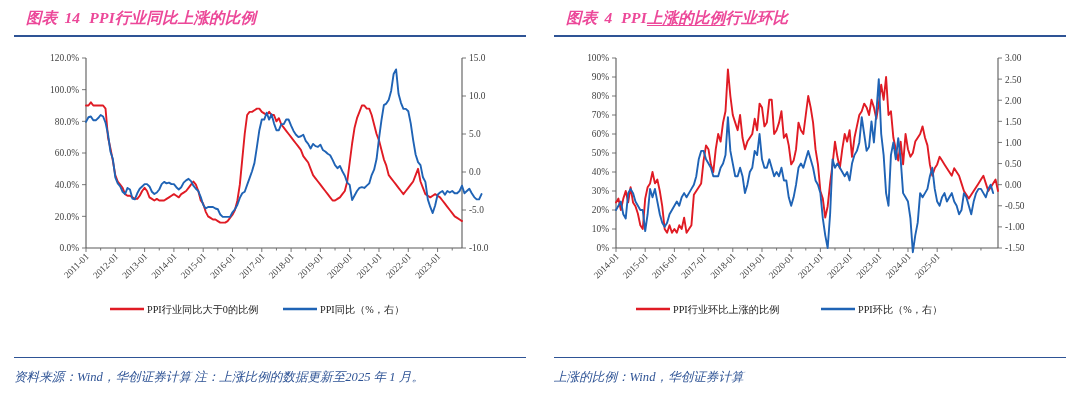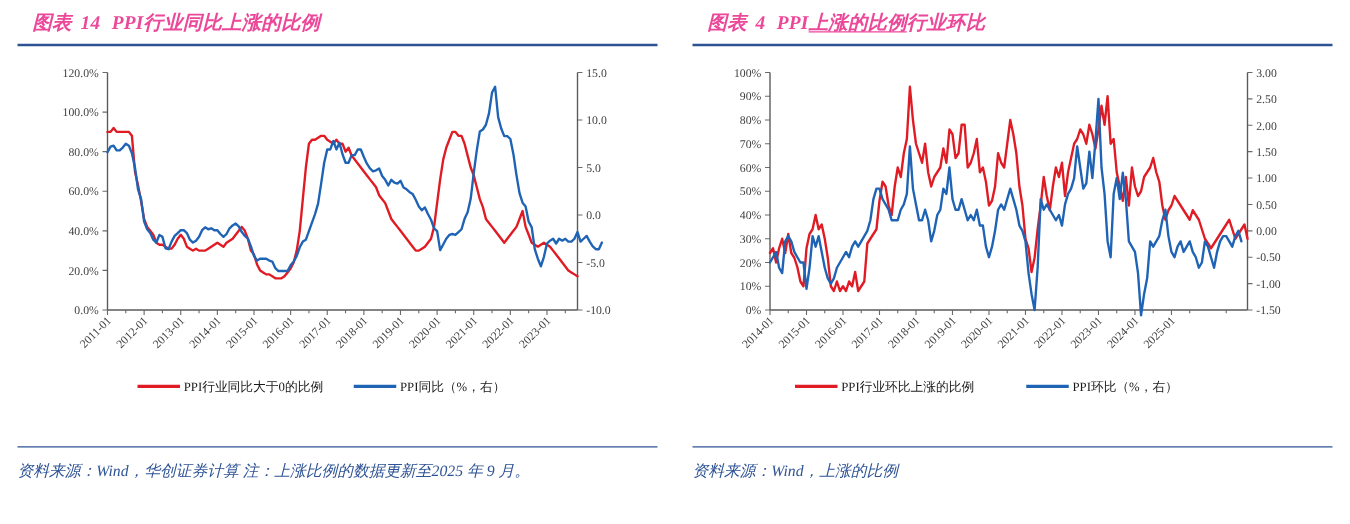--- a/index.html
+++ b/index.html
@@ -135,21 +135,21 @@
           <path d="M86.00 61.50 L88.44 61.50 L90.88 58.33 L93.32 61.50 L95.77 61.50 L98.21 61.50 L100.65 61.50 L103.09 61.50 L105.53 64.67 L107.97 93.17 L110.42 104.25 L112.86 116.92 L115.30 131.17 L117.74 137.50 L120.18 140.67 L122.62 143.83 L125.06 150.17 L127.51 151.75 L129.95 151.75 L132.39 153.33 L134.83 154.92 L137.27 154.92 L139.71 151.75 L142.16 147.00 L144.60 143.83 L147.04 147.00 L149.48 153.33 L151.92 154.92 L154.36 156.50 L156.81 154.92 L159.25 156.50 L161.69 156.50 L164.13 156.50 L166.57 154.92 L169.01 153.33 L171.45 151.75 L173.90 150.17 L176.34 151.75 L178.78 153.33 L181.22 150.17 L183.66 148.58 L186.10 147.00 L188.55 143.83 L190.99 140.67 L193.43 137.50 L195.87 140.67 L198.31 147.00 L200.75 156.50 L203.19 159.67 L205.64 167.58 L208.08 172.33 L210.52 173.92 L212.96 175.50 L215.40 175.50 L217.84 177.08 L220.29 178.67 L222.73 178.67 L225.17 178.67 L227.61 177.08 L230.05 173.92 L232.49 170.75 L234.94 166.00 L237.38 156.50 L239.82 140.67 L242.26 115.33 L244.70 90.00 L247.14 71.00 L249.58 67.83 L252.03 67.83 L254.47 66.25 L256.91 64.67 L259.35 64.67 L261.79 67.83 L264.23 69.42 L266.68 71.00 L269.12 67.83 L271.56 71.00 L274.00 71.00 L276.44 77.33 L278.88 74.17 L281.32 80.50 L283.77 83.67 L286.21 86.83 L288.65 90.00 L291.09 93.17 L293.53 96.33 L295.97 99.50 L298.42 102.67 L300.86 105.83 L303.30 112.17 L305.74 115.33 L308.18 118.50 L310.62 124.83 L313.06 131.17 L315.51 134.33 L317.95 137.50 L320.39 140.67 L322.83 143.83 L325.27 147.00 L327.71 150.17 L330.16 153.33 L332.60 156.50 L335.04 156.50 L337.48 154.92 L339.92 153.33 L342.36 150.17 L344.81 147.00 L347.25 137.50 L349.69 118.50 L352.13 99.50 L354.57 83.67 L357.01 74.17 L359.45 67.83 L361.90 61.50 L364.34 61.50 L366.78 64.67 L369.22 64.67 L371.66 71.00 L374.10 80.50 L376.55 90.00 L378.99 96.33 L381.43 105.83 L383.87 115.33 L386.31 121.67 L388.75 131.17 L391.19 134.33 L393.64 137.50 L396.08 140.67 L398.52 143.83 L400.96 147.00 L403.40 150.17 L405.84 147.00 L408.29 143.83 L410.73 140.67 L413.17 137.50 L415.61 131.17 L418.05 124.83 L420.49 137.50 L422.94 143.83 L425.38 150.17 L427.82 151.75 L430.26 153.33 L432.70 151.75 L435.14 150.17 L437.58 151.75 L440.03 153.33 L442.47 156.50 L444.91 159.67 L447.35 162.83 L449.79 166.00 L452.23 169.17 L454.68 172.33 L457.12 173.92 L459.56 175.50 L462.00 177.08 " class="series-red"></path>
           <path d="M86.00 77.84 L88.44 73.28 L90.88 72.52 L93.32 76.32 L95.77 76.32 L98.21 74.04 L100.65 71.00 L103.09 72.52 L105.53 78.60 L107.97 90.00 L110.42 107.48 L112.86 115.08 L115.30 133.32 L117.74 139.40 L120.18 142.44 L122.62 147.76 L125.06 150.04 L127.51 143.96 L129.95 145.48 L132.39 154.60 L134.83 155.36 L137.27 149.28 L139.71 144.72 L142.16 142.44 L144.60 140.16 L147.04 140.16 L149.48 142.44 L151.92 147.76 L154.36 150.04 L156.81 148.52 L159.25 145.48 L161.69 140.16 L164.13 137.88 L166.57 139.40 L169.01 138.64 L171.45 140.16 L173.90 140.16 L176.34 143.20 L178.78 145.48 L181.22 143.20 L183.66 138.64 L186.10 136.36 L188.55 134.84 L190.99 137.12 L193.43 141.68 L195.87 144.72 L198.31 147.00 L200.75 153.08 L203.19 160.68 L205.64 164.48 L208.08 162.96 L210.52 162.96 L212.96 162.96 L215.40 164.48 L217.84 165.24 L220.29 170.56 L222.73 172.84 L225.17 172.84 L227.61 172.84 L230.05 172.84 L232.49 168.28 L234.94 165.24 L237.38 160.68 L239.82 153.84 L242.26 149.28 L244.70 147.76 L247.14 140.92 L249.58 134.08 L252.03 127.24 L254.47 118.88 L256.91 102.92 L259.35 86.20 L261.79 75.56 L264.23 75.56 L266.68 68.72 L269.12 75.56 L271.56 70.24 L274.00 79.36 L276.44 86.20 L278.88 86.20 L281.32 80.12 L283.77 80.12 L286.21 75.56 L288.65 75.56 L291.09 81.64 L293.53 86.96 L295.97 90.76 L298.42 93.04 L300.86 92.28 L303.30 90.76 L305.74 96.84 L308.18 99.88 L310.62 104.44 L313.06 99.88 L315.51 102.16 L317.95 102.92 L320.39 100.64 L322.83 105.96 L325.27 107.48 L327.71 109.76 L330.16 111.28 L332.60 115.84 L335.04 121.16 L337.48 124.20 L339.92 121.92 L342.36 127.24 L344.81 131.80 L347.25 138.64 L349.69 140.92 L352.13 156.12 L354.57 151.56 L357.01 147.00 L359.45 143.96 L361.90 143.20 L364.34 143.96 L366.78 141.68 L369.22 139.40 L371.66 131.04 L374.10 125.72 L376.55 115.08 L378.99 94.56 L381.43 76.32 L383.87 61.12 L386.31 59.60 L388.75 55.80 L391.19 46.68 L393.64 29.96 L396.08 25.40 L398.52 49.72 L400.96 58.84 L403.40 64.92 L405.84 64.92 L408.29 67.20 L410.73 79.36 L413.17 96.08 L415.61 110.52 L418.05 118.12 L420.49 121.16 L422.94 133.32 L425.38 137.88 L427.82 155.36 L430.26 162.96 L432.70 169.04 L435.14 161.44 L437.58 150.80 L440.03 148.52 L442.47 147.00 L444.91 150.80 L447.35 147.00 L449.79 148.52 L452.23 147.00 L454.68 149.28 L457.12 149.28 L459.56 147.00 L462.00 141.68 L464.44 149.28 L466.88 147.00 L469.32 144.72 L471.77 149.28 L474.21 153.08 L476.65 155.36 L479.09 155.36 L481.53 150.04 " class="series-blue"></path>
           <line x1="110" y1="265" x2="144" y2="265" stroke="#e01b24" stroke-width="2.6"></line>
           <text x="147" y="268.6" text-anchor="start" class="legend-text">PPI行业同比大于0的比例</text>
           <line x1="283" y1="265" x2="317" y2="265" stroke="#1f63b5" stroke-width="2.6"></line>
           <text x="320" y="268.6" text-anchor="start" class="legend-text">PPI同比（%，右）</text>
         </svg>
     </div>
 
     <div class="foot-rule"></div>
-    <div class="source">资料来源：Wind，华创证券计算  注：上涨比例的数据更新至2025 年 9 月。</div>
+    <div class="source">资料来源：Wind，华创证券计算  注：上涨比例的数据更新至2025 年 1 月。</div>
   </div>
 
   <div class="panel right">
     <div class="fig-title">
       <span>图表</span><span class="num">4</span><span>PPI</span><span class="underlined">上涨的比例</span><span>行业环比</span>
     </div>
     <div class="title-rule"></div>
 
     <div class="plot">
       <svg id="svg-right" width="540" height="310" viewBox="0 0 540 310">
@@ -238,16 +238,16 @@
           <path d="M76.00 158.40 L78.43 154.60 L80.87 166.00 L83.30 154.60 L85.73 147.00 L88.17 158.40 L90.60 143.20 L93.03 158.40 L95.46 162.20 L97.90 169.80 L100.33 181.20 L102.76 185.00 L105.20 154.60 L107.63 143.20 L110.06 139.40 L112.50 128.00 L114.93 139.40 L117.36 135.60 L119.80 147.00 L122.23 162.20 L124.66 185.00 L127.10 188.80 L129.53 181.20 L131.96 188.80 L134.39 185.00 L136.83 188.80 L139.26 181.20 L141.69 185.00 L144.13 173.60 L146.56 188.80 L148.99 185.00 L151.43 181.20 L153.86 150.80 L156.29 147.00 L158.73 143.20 L161.16 139.40 L163.59 116.60 L166.03 101.40 L168.46 105.20 L170.89 120.40 L173.32 128.00 L175.76 105.20 L178.19 90.00 L180.62 97.60 L183.06 78.60 L185.49 67.20 L187.92 25.40 L190.36 52.00 L192.79 71.00 L195.22 78.60 L197.66 86.20 L200.09 71.00 L202.52 93.80 L204.96 105.20 L207.39 97.60 L209.82 93.80 L212.25 90.00 L214.69 74.80 L217.12 86.20 L219.55 59.60 L221.99 63.40 L224.42 82.40 L226.85 78.60 L229.29 55.80 L231.72 55.80 L234.15 90.00 L236.59 86.20 L239.02 78.60 L241.45 67.20 L243.89 93.80 L246.32 90.00 L248.75 101.40 L251.18 120.40 L253.62 116.60 L256.05 105.20 L258.48 78.60 L260.92 86.20 L263.35 90.00 L265.78 71.00 L268.22 52.00 L270.65 63.40 L273.08 78.60 L275.52 105.20 L277.95 120.40 L280.38 147.00 L282.82 154.60 L285.25 173.60 L287.68 162.20 L290.11 139.40 L292.55 120.40 L294.98 97.60 L297.41 112.80 L299.85 124.20 L302.28 105.20 L304.71 90.00 L307.15 97.60 L309.58 86.20 L312.01 112.80 L314.45 93.80 L316.88 82.40 L319.31 71.00 L321.75 67.20 L324.18 59.60 L326.61 63.40 L329.04 71.00 L331.48 55.80 L333.91 63.40 L336.34 74.80 L338.78 59.60 L341.21 40.60 L343.64 55.80 L346.08 33.00 L348.51 71.00 L350.94 67.20 L353.38 93.80 L355.81 105.20 L358.24 116.60 L360.68 97.60 L363.11 120.40 L365.54 90.00 L367.97 105.20 L370.41 112.80 L372.84 109.00 L375.27 97.60 L377.71 93.80 L380.14 90.00 L382.57 82.40 L385.01 93.80 L387.44 101.40 L389.87 120.40 L392.31 131.80 L394.74 124.20 L397.17 120.40 L399.61 112.80 L402.04 116.60 L404.47 120.40 L406.90 124.20 L409.34 128.00 L411.77 131.80 L414.20 124.20 L416.64 128.00 L419.07 131.80 L421.50 139.40 L423.94 147.00 L426.37 150.80 L428.80 154.60 L431.24 150.80 L433.67 147.00 L436.10 143.20 L438.54 139.40 L440.97 135.60 L443.40 131.80 L445.83 139.40 L448.27 147.00 L450.70 143.20 L453.13 139.40 L455.57 135.60 L458.00 147.00 " class="series-red"></path>
           <path d="M76.00 166.00 L78.43 161.78 L80.87 157.56 L83.30 170.22 L85.73 174.44 L88.17 149.11 L90.60 144.89 L93.03 149.11 L95.46 157.56 L97.90 161.78 L100.33 166.00 L102.76 166.00 L105.20 187.11 L107.63 170.22 L110.06 144.89 L112.50 153.33 L114.93 144.89 L117.36 157.56 L119.80 170.22 L122.23 178.67 L124.66 182.89 L127.10 178.67 L129.53 170.22 L131.96 166.00 L134.39 161.78 L136.83 157.56 L139.26 161.78 L141.69 153.33 L144.13 149.11 L146.56 153.33 L148.99 149.11 L151.43 144.89 L153.86 140.67 L156.29 132.22 L158.73 115.33 L161.16 106.89 L163.59 106.89 L166.03 115.33 L168.46 119.56 L170.89 123.78 L173.32 132.22 L175.76 132.22 L178.19 132.22 L180.62 123.78 L183.06 119.56 L185.49 111.11 L187.92 73.11 L190.36 106.89 L192.79 119.56 L195.22 132.22 L197.66 132.22 L200.09 123.78 L202.52 132.22 L204.96 149.11 L207.39 140.67 L209.82 128.00 L212.25 123.78 L214.69 106.89 L217.12 111.11 L219.55 90.00 L221.99 115.33 L224.42 123.78 L226.85 123.78 L229.29 115.33 L231.72 123.78 L234.15 132.22 L236.59 128.00 L239.02 132.22 L241.45 123.78 L243.89 136.44 L246.32 136.44 L248.75 153.33 L251.18 161.78 L253.62 153.33 L256.05 140.67 L258.48 123.78 L260.92 119.56 L263.35 123.78 L265.78 115.33 L268.22 106.89 L270.65 115.33 L273.08 123.78 L275.52 136.44 L277.95 140.67 L280.38 149.11 L282.82 174.44 L285.25 191.33 L287.68 204.00 L290.11 170.22 L292.55 115.33 L294.98 123.78 L297.41 119.56 L299.85 123.78 L302.28 128.00 L304.71 132.22 L307.15 128.00 L309.58 136.44 L312.01 119.56 L314.45 111.11 L316.88 106.89 L319.31 98.44 L321.75 73.11 L324.18 90.00 L326.61 106.89 L329.04 102.67 L331.48 77.33 L333.91 98.44 L336.34 68.89 L338.78 35.11 L341.21 90.00 L343.64 111.11 L346.08 149.11 L348.51 161.78 L350.94 111.11 L353.38 98.44 L355.81 115.33 L358.24 94.22 L360.68 115.33 L363.11 149.11 L365.54 153.33 L367.97 157.56 L370.41 174.44 L372.84 208.22 L375.27 191.33 L377.71 178.67 L380.14 149.11 L382.57 153.33 L385.01 149.11 L387.44 144.89 L389.87 132.22 L392.31 123.78 L394.74 144.89 L397.17 157.56 L399.61 161.78 L402.04 153.33 L404.47 149.11 L406.90 157.56 L409.34 153.33 L411.77 149.11 L414.20 157.56 L416.64 161.78 L419.07 170.22 L421.50 166.00 L423.94 149.11 L426.37 153.33 L428.80 161.78 L431.24 170.22 L433.67 157.56 L436.10 149.11 L438.54 144.89 L440.97 144.89 L443.40 149.11 L445.83 153.33 L448.27 144.89 L450.70 140.67 L453.13 149.11 " class="series-blue"></path>
           <line x1="96" y1="265" x2="130" y2="265" stroke="#e01b24" stroke-width="2.6"></line>
           <text x="133" y="268.6" text-anchor="start" class="legend-text">PPI行业环比上涨的比例</text>
           <line x1="281" y1="265" x2="315" y2="265" stroke="#1f63b5" stroke-width="2.6"></line>
           <text x="318" y="268.6" text-anchor="start" class="legend-text">PPI环比（%，右）</text>
         </svg>
     </div>
 
     <div class="foot-rule"></div>
-    <div class="source">资料来源：Wind，上涨的比例</div>
+    <div class="source">上涨的比例：Wind，华创证券计算</div>
   </div>
 
 </div>
 
 </body></html>

